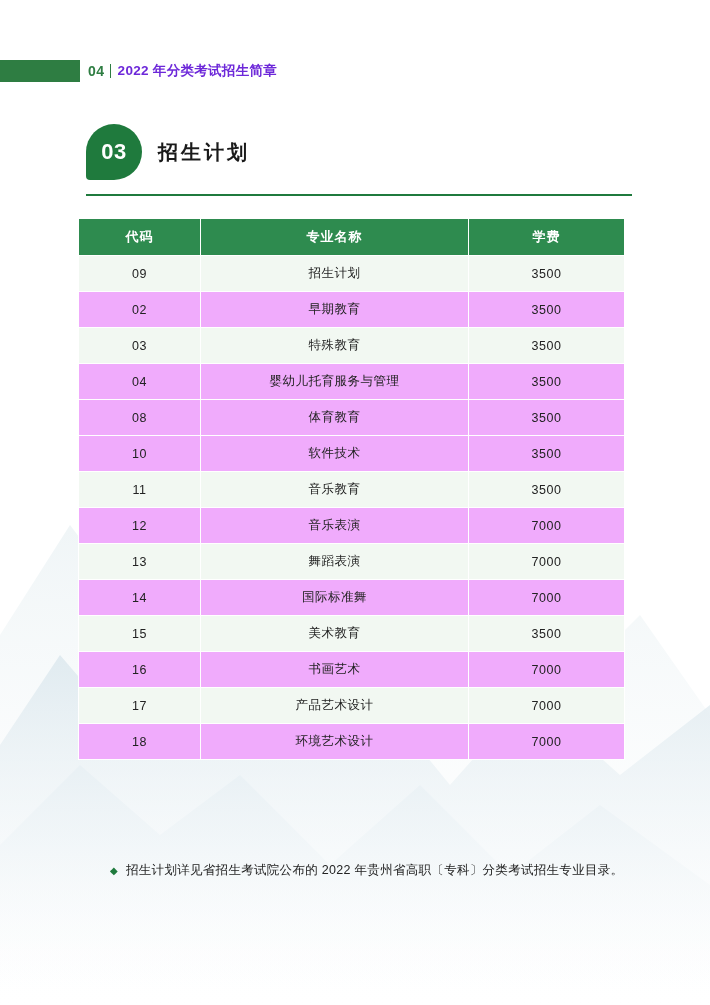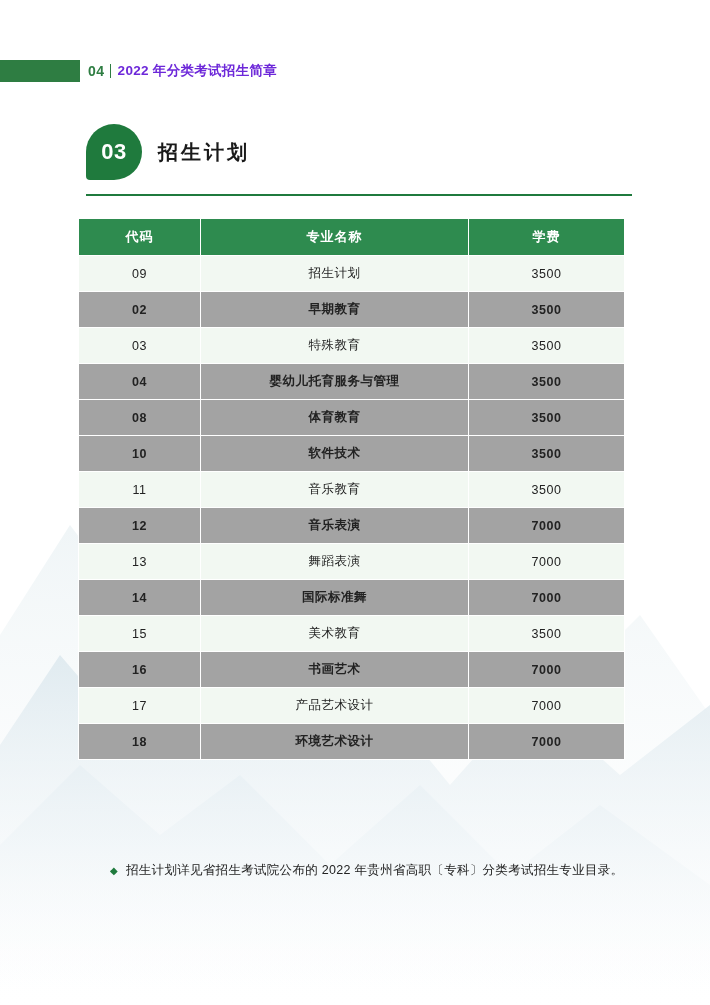--- a/index.html
+++ b/index.html
@@ -134,21 +134,21 @@
   }
   table.plan td {
     height: 33px;
     text-align: center;
     font-size: 12.5px;
     color: #222222;
     border: 1px solid #ffffff;
     letter-spacing: 0.5px;
   }
   table.plan tr.odd td { background: #f2f8f2; }
-  table.plan tr.even td { background: #a3a3a3; font-weight: bold; }
+  table.plan tr.even td { background: #f0abfc; }
 
   
   .footnote {
     position: absolute;
     top: 862px;
     left: 110px;
     right: 78px;
     display: flex;
     align-items: flex-start;
     z-index: 3;

